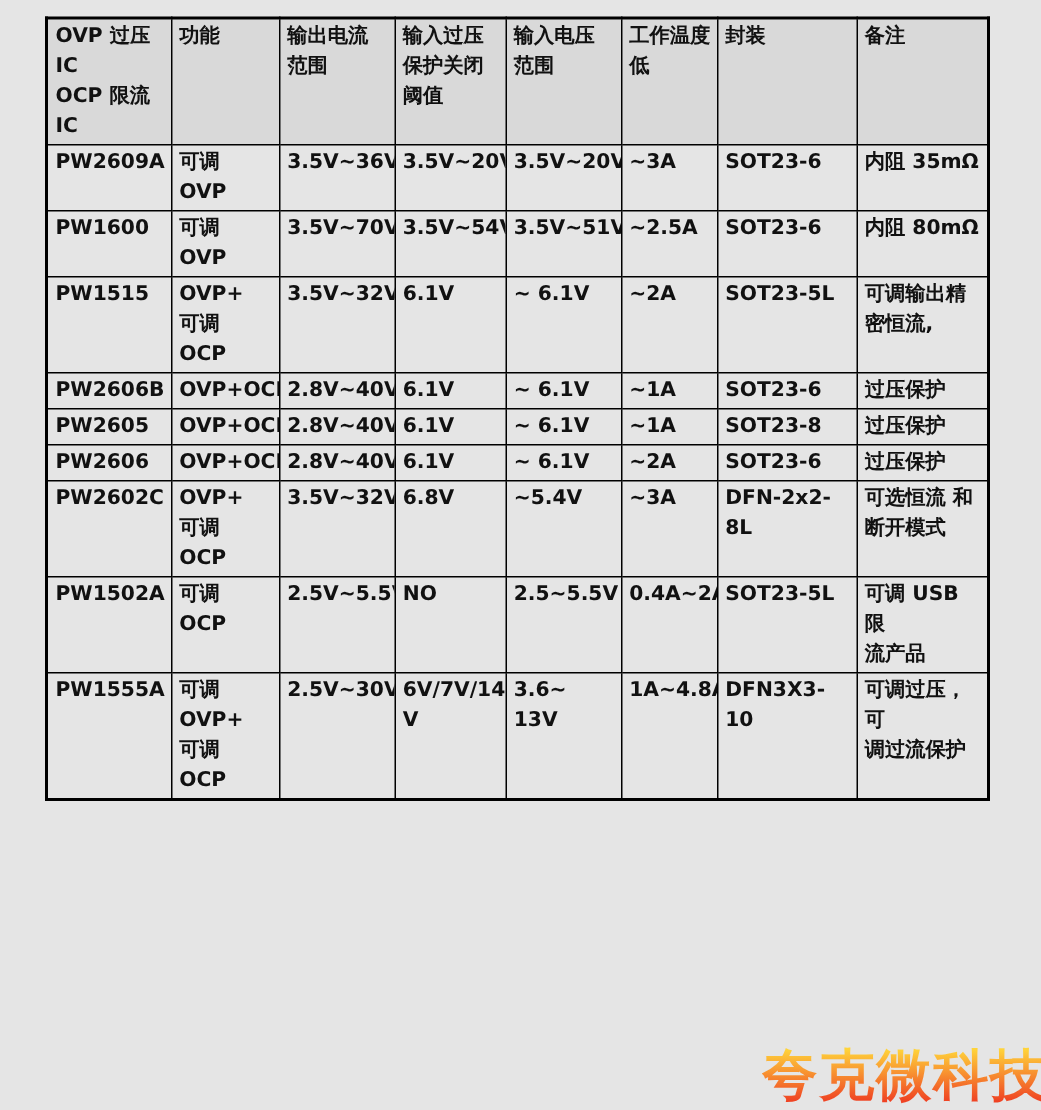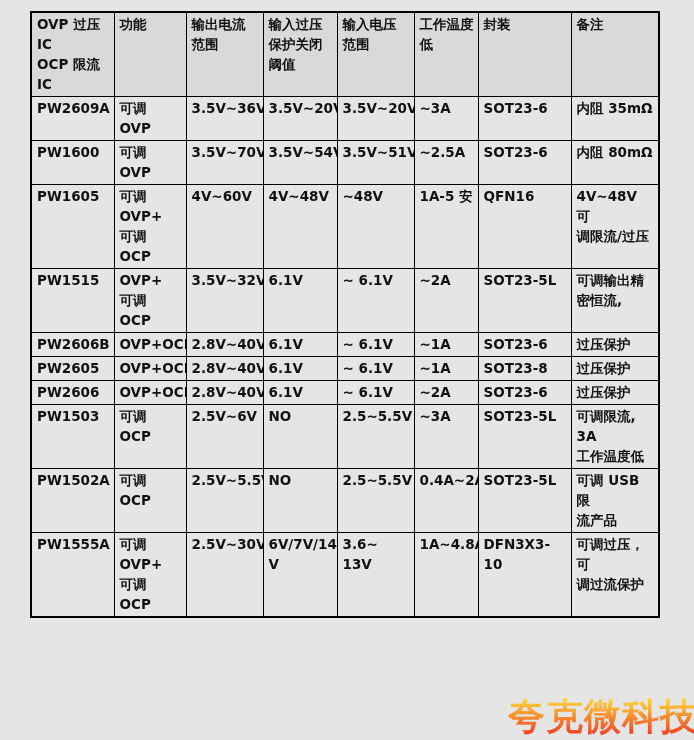--- a/index.html
+++ b/index.html
@@ -94,32 +94,20 @@
           <td>PW1600</td>
           <td>可调 OVP</td>
           <td>3.5V~70V</td>
           <td>3.5V~54V</td>
           <td>3.5V~51V</td>
           <td>~2.5A</td>
           <td>SOT23-6</td>
           <td>内阻 80mΩ</td>
         </tr>
         <tr>
-          <td>PW1605</td>
-          <td>可调 OVP+
-可调 OCP</td>
-          <td>4V~60V</td>
-          <td>4V~48V</td>
-          <td>~48V</td>
-          <td>1A-5 安</td>
-          <td>QFN16</td>
-          <td>4V~48V 可
-调限流/过压</td>
-        </tr>
-        <tr>
           <td>PW1515</td>
           <td>OVP+
 可调 OCP</td>
           <td>3.5V~32V</td>
           <td>6.1V</td>
           <td>~ 6.1V</td>
           <td>~2A</td>
           <td>SOT23-5L</td>
           <td>可调输出精
 密恒流,</td>
@@ -148,29 +136,30 @@
           <td>PW2606</td>
           <td>OVP+OCP</td>
           <td>2.8V~40V</td>
           <td>6.1V</td>
           <td>~ 6.1V</td>
           <td>~2A</td>
           <td>SOT23-6</td>
           <td>过压保护</td>
         </tr>
         <tr>
-          <td>PW1503</td>
-          <td>可调 OCP</td>
-          <td>2.5V~6V</td>
-          <td>NO</td>
-          <td>2.5~5.5V</td>
+          <td>PW2602C</td>
+          <td>OVP+
+可调 OCP</td>
+          <td>3.5V~32V</td>
+          <td>6.8V</td>
+          <td>~5.4V</td>
           <td>~3A</td>
-          <td>SOT23-5L</td>
-          <td>可调限流, 3A
-工作温度低</td>
+          <td>DFN-2x2-8L</td>
+          <td>可选恒流 和
+断开模式</td>
         </tr>
         <tr>
           <td>PW1502A</td>
           <td>可调 OCP</td>
           <td>2.5V~5.5V</td>
           <td>NO</td>
           <td>2.5~5.5V</td>
           <td>0.4A~2A</td>
           <td>SOT23-5L</td>
           <td>可调 USB 限

